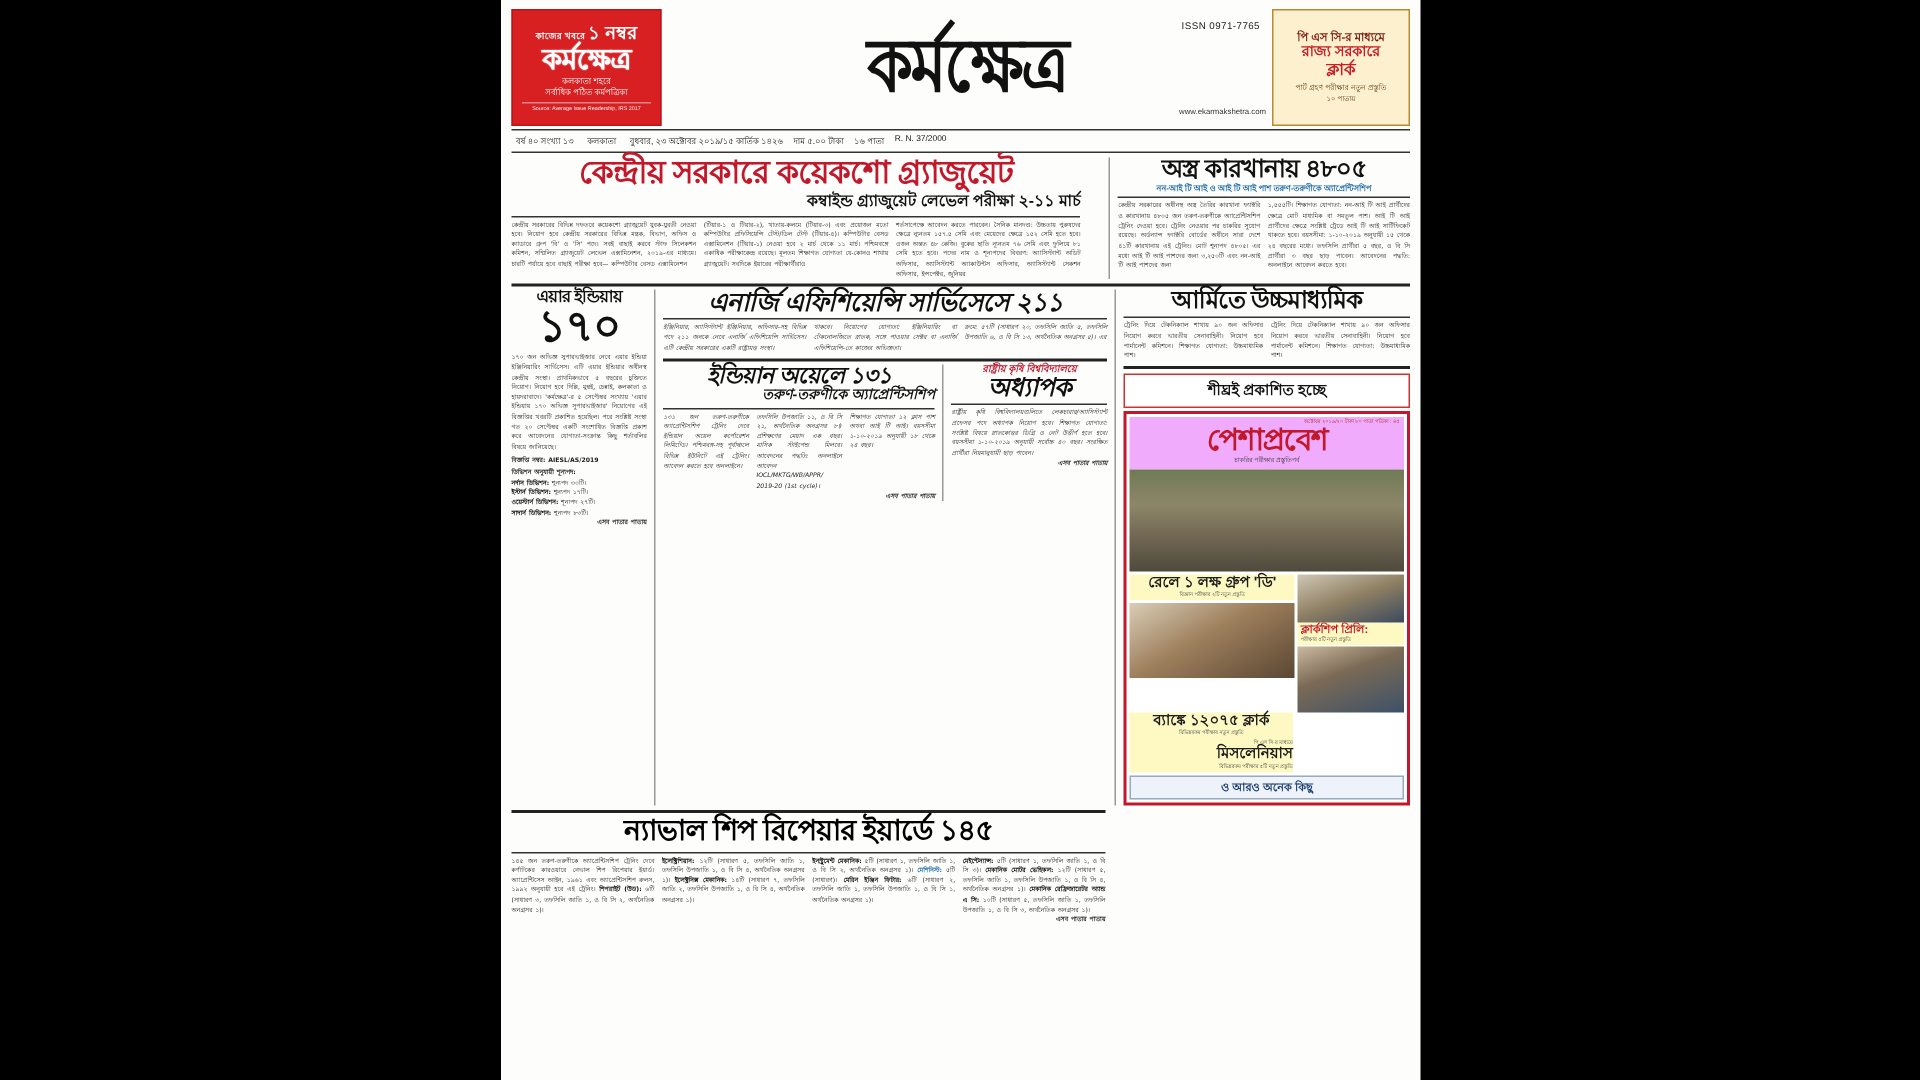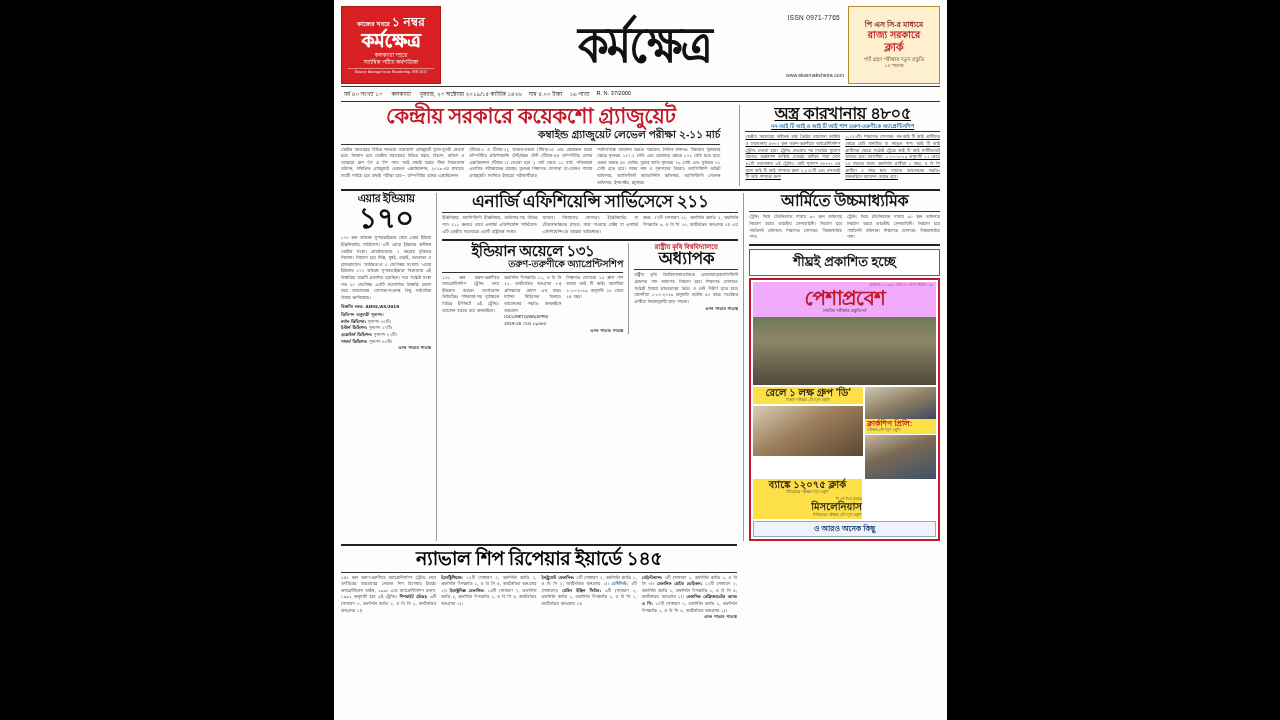--- a/index.html
+++ b/index.html
@@ -57,33 +57,33 @@
   .rule2{border-top:2px solid #222;}
 
   
   .cols{display:flex;gap:5px;}
   .col{flex:1;min-width:0;}
   .bt{font-size:4.1px;line-height:1.62;color:#1a1a1a;text-align:justify;word-spacing:.5px;
       font-family:"DejaVu Sans",sans-serif;}
   .bt b{color:#000;}
   .bt .blu{color:#1b6aa8;font-weight:bold;}
   .vsep{border-left:1px solid #999;}
-  .ad-title{text-align:center;font-size:13px;font-weight:bold;color:#111;border:1px solid #c33;
+  .ad-title{text-align:center;font-size:10px;font-weight:bold;color:#111;border:1px solid #c33;
             background:#fff;padding:2px 0;}
   .ad-frame{border:2px solid #c2182b;padding:2px;background:#fff;}
   .ad-mag-top{background:#f0abfc;text-align:center;padding:1px 0 2px;}
   .ad-mag-meta{font-size:3.4px;color:#b02a2a;text-align:right;padding-right:3px;}
   .ad-mag-name{font-size:20px;font-weight:bold;color:#c2182b;letter-spacing:-1px;line-height:1;}
   .ad-mag-tag{font-size:4.2px;color:#333;}
   .ph{background:#8a8f7a;position:relative;overflow:hidden;}
   .ph.crowd{background:linear-gradient(180deg,#6f7a55 0%,#8d8668 35%,#6d6350 70%,#4f4a3d 100%);}
   .ph.man{background:linear-gradient(160deg,#cfc7b4 0%,#8e7f63 50%,#3c4a5e 100%);}
   .ph.kid{background:linear-gradient(150deg,#d9cdb6 0%,#9d7f5c 45%,#5b4733 100%);}
   .ph.girl{background:linear-gradient(160deg,#cbb9a0 0%,#7b6a55 40%,#3d5168 100%);}
-  .ad-band{background:#fde047;text-align:center;padding:1px 0;}
+  .ad-band{background:#fef9c3;text-align:center;padding:1px 0;}
   .ad-band .big{font-size:10px;font-weight:bold;color:#1d1d1d;line-height:1.05;}
   .ad-band .big.red{color:#c2182b;}
   .ad-band .sm{font-size:3.4px;color:#444;}
   .ad-foot{background:#eef3fb;border:1px solid #9ab;text-align:center;font-size:7.5px;
            font-weight:bold;color:#1d3f6d;padding:1px 0;margin-top:2px;}
 </style>
 </head>
 <body>
 
 <div class="stage">
@@ -135,21 +135,21 @@
       <div class="hl-red" style="font-size:21px;">কেন্দ্রীয় সরকারে কয়েকশো গ্র্যাজুয়েট</div>
       <div class="sub-blk" style="margin-top:3px;">কম্বাইন্ড গ্র্যাজুয়েট লেভেল পরীক্ষা ২-১১ মার্চ</div>
       <div class="rule" style="margin:3px 0 2px;"></div>
       <div class="cols">
         <div class="col bt">কেন্দ্রীয় সরকারের বিভিন্ন দফতরে কয়েকশো গ্র্যাজুয়েট যুবক-যুবতী নেওয়া হবে। নিয়োগ হবে কেন্দ্রীয় সরকারের বিভিন্ন মন্ত্রক, বিভাগ, অফিস ও ক্যাডারে গ্রুপ 'বি' ও 'সি' পদে। সবই বাছাই করবে স্টাফ সিলেকশন কমিশন, সম্মিলিত গ্র্যাজুয়েট লেভেল এক্সামিনেশন, ২০১৯-এর মাধ্যমে। চারটি পর্যায়ে হবে বাছাই পরীক্ষা হবে— কম্পিউটার বেসড এক্সামিনেশন</div>
         <div class="col bt">(টিয়ার-১ ও টিয়ার-২), খাতায়-কলমে (টিয়ার-৩) এবং প্রয়োজন মতো কম্পিউটার প্রফিসিয়েন্সি টেস্ট/ডিল টেস্ট (টিয়ার-৪)। কম্পিউটার বেসড এক্সামিনেশন (টিয়ার-১) নেওয়া হবে ২ মার্চ থেকে ১১ মার্চ। পশ্চিমবঙ্গে একাধিক পরীক্ষাকেন্দ্র রয়েছে। মূলতম শিক্ষাগত যোগ্যতা যে-কোনও শাখায় গ্র্যাজুয়েট। সবদিকে ইয়ারের পরীক্ষার্থীরাও</div>
         <div class="col bt">শর্তসাপেক্ষে আবেদন করতে পারবেন। সৈনিক মানদণ্ড: উচ্চতায় পুরুষদের ক্ষেত্রে ন্যূনতম ১৫৭.৫ সেমি এবং মেয়েদের ক্ষেত্রে ১৫২ সেমি হতে হবে। ওজন অন্তত ৪৮ কেজি। বুকের ছাতি ন্যূনতম ৭৬ সেমি এবং ফুলিয়ে ৮১ সেমি হতে হবে। পদের নাম ও শূন্যপদের বিবরণ: অ্যাসিস্ট্যান্ট অডিট অফিসার, অ্যাসিস্ট্যান্ট অ্যাকাউন্টস অফিসার, অ্যাসিস্ট্যান্ট সেকশন অফিসার, ইন্সপেক্টর, জুনিয়র</div>
       </div>
     </div>
 
-    <div class="vsep" style="width:203px;padding-left:5px;margin-left:19px;text-decoration:underline;">
+    <div class="vsep" style="width:203px;padding-left:5px;margin-left:19px;">
       <div class="hl-blk" style="font-size:16.5px;">অস্ত্র কারখানায় ৪৮০৫</div>
       <div class="sub-blue" style="margin-top:2px;">নন-আই টি আই ও আই টি আই পাশ তরুণ-তরুণীকে অ্যাপ্রেন্টিসশিপ</div>
       <div class="rule" style="margin:2px 0;"></div>
       <div class="cols">
         <div class="col bt">কেন্দ্রীয় সরকারের অধীনস্থ অস্ত্র তৈরির কারখানা ফ্যাক্টরি ও কারখানায় ৪৮০৫ জন তরুণ-তরুণীকে অ্যাপ্রেন্টিসশিপ ট্রেনিং দেওয়া হবে। ট্রেনিং নেওয়ার পর চাকরির সুযোগ রয়েছে। অর্ডন্যান্স ফ্যাক্টরি বোর্ডের অধীনে সারা দেশে ৪১টি কারখানায় এই ট্রেনিং। মোট শূন্যপদ ৪৮০৫। এর মধ্যে আই টি আই পাশদের জন্য ৩,২৫০টি এবং নন-আই টি আই পাশদের জন্য</div>
         <div class="col bt">১,৫৫৫টি। শিক্ষাগত যোগ্যতা: নন-আই টি আই প্রার্থীদের ক্ষেত্রে মোট মাধ্যমিক বা সমতুল পাশ। আই টি আই প্রার্থীদের ক্ষেত্রে সংশ্লিষ্ট ট্রেডে আই টি আই সার্টিফিকেট থাকতে হবে। বয়সসীমা: ১-১০-২০১৯ অনুযায়ী ১৫ থেকে ২৪ বছরের মধ্যে। তফসিলি প্রার্থীরা ৫ বছর, ও বি সি প্রার্থীরা ৩ বছর ছাড় পাবেন। আবেদনের পদ্ধতি: অনলাইনে আবেদন করতে হবে।</div>
       </div>
     </div>
   </div>
 
@@ -175,21 +175,21 @@
         <b>ওয়েস্টার্ন ডিভিশন:</b>
         <span>শূন্যপদ ২৭টি।</span>
       </div>
       <div class="bt">
         <b>সাদার্ন ডিভিশন:</b>
         <span>শূন্যপদ ৮৩টি।</span>
       </div>
       <div class="bt" style="text-align:right;font-weight:bold;">এসব পাতার পাতায়</div>
     </div>
 
-    <div class="vsep" style="width:296px;padding-left:5px;margin-left:5px;">
+    <div class="vsep" style="width:296px;padding-left:5px;margin-left:5px;font-style:italic;">
       <div class="hl-blk" style="font-size:17px;">এনার্জি এফিশিয়েন্সি সার্ভিসেসে ২১১</div>
       <div class="rule" style="margin:2px 0;"></div>
       <div class="cols">
         <div class="col bt">ইঞ্জিনিয়ার, অ্যাসিস্ট্যান্ট ইঞ্জিনিয়ার, অফিসার-সহ বিভিন্ন পদে ২১১ জনকে নেবে এনার্জি এফিশিয়েন্সি সার্ভিসেস। এটি কেন্দ্রীয় সরকারের একটি রাষ্ট্রায়ত্ত সংস্থা।</div>
         <div class="col bt">থাকবে। নিয়োগের যোগ্যতা: ইঞ্জিনিয়ারিং বা টেকনোলজিতে স্নাতক, সঙ্গে পাওয়ার সেক্টর বা এনার্জি এফিশিয়েন্সি-তে কাজের অভিজ্ঞতা।</div>
         <div class="col bt">ক্রমে: ৫৭টি (সাধারণ ২০, তফসিলি জাতি ৫, তফসিলি উপজাতি ৬, ও বি সি ১৩, অর্থনৈতিক অনগ্রসর ৫)। এর</div>
       </div>
 
       <div class="rule2" style="margin:4px 0 2px;"></div>
 

